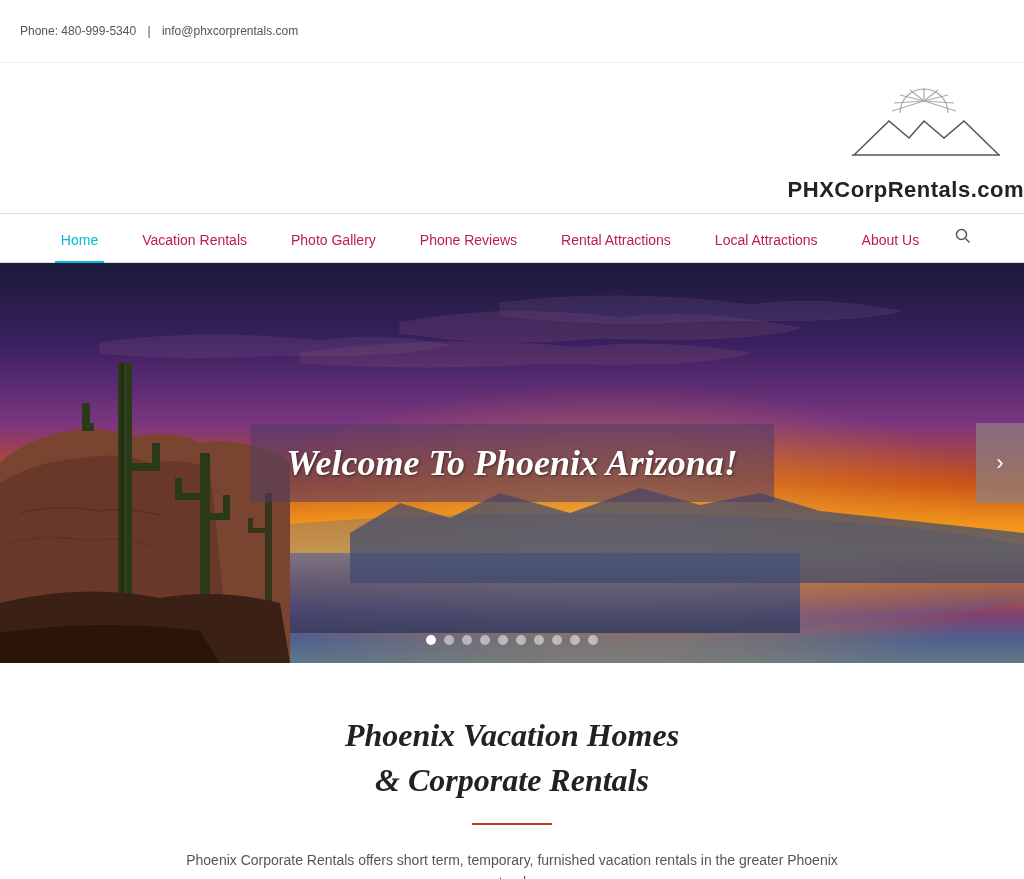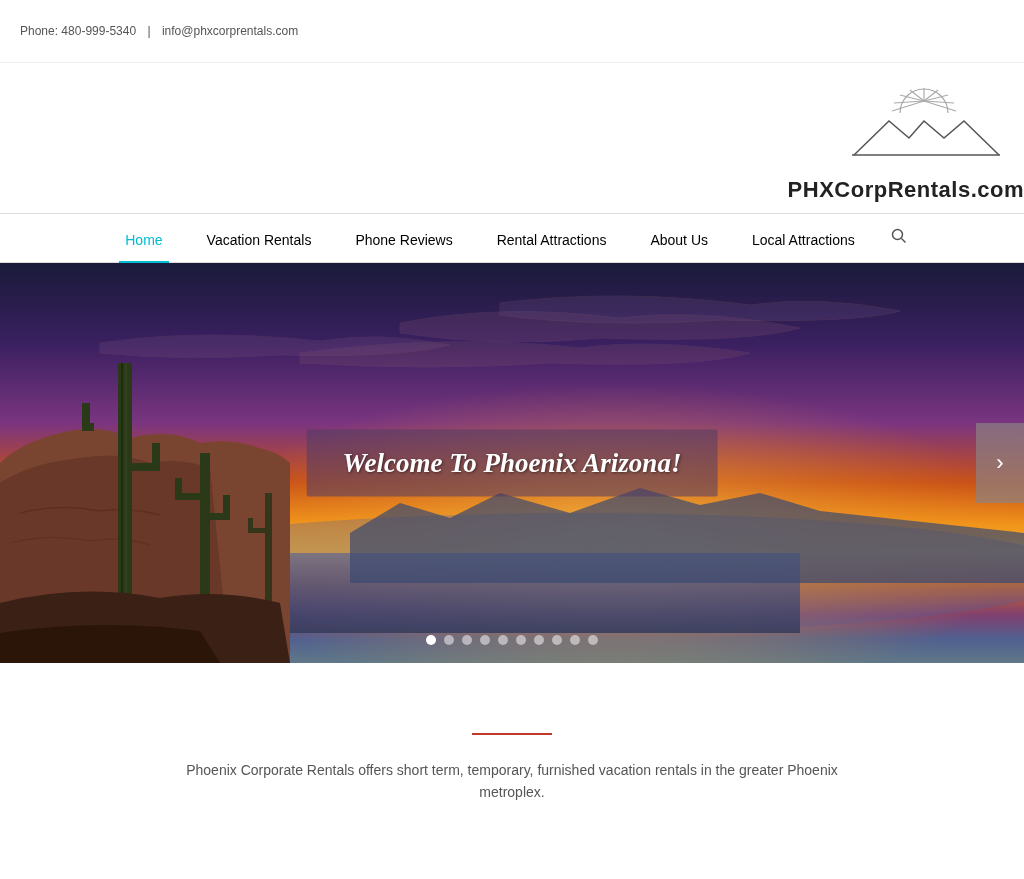--- a/index.html
+++ b/index.html
@@ -32,21 +32,21 @@
       border-bottom: 1px solid #ddd;
       display: flex;
       align-items: flex-end;
       justify-content: center;
       padding: 0 20px;
       gap: 8px;
     }
     .nav-item {
       padding: 14px 18px;
       font-size: 14px;
-      color: #000000;
+      color: #be185d;
       cursor: pointer;
       position: relative;
       white-space: nowrap;
     }
     .nav-item.active {
       color: #00bcd4;
     }
     .nav-item.active::after {
       content: '';
       position: absolute;
@@ -99,21 +99,21 @@
       left: 50%;
       transform: translate(-50%, -50%);
       background: rgba(80, 60, 100, 0.55);
       padding: 18px 36px;
       border-radius: 2px;
     }
     .slide-caption-text {
       color: #fff;
       font-family: 'Georgia', serif;
       font-style: italic;
-      font-size: 27px;
+      font-size: 36px;
       font-weight: bold;
       white-space: nowrap;
       text-shadow: 1px 1px 3px rgba(0,0,0,0.5);
     }
 
     
     .slider-next {
       position: absolute;
       right: 0;
       top: 50%;
@@ -210,24 +210,25 @@
     <polyline points="30,72 65,38 85,55 100,38 120,55 140,38 175,72" stroke="#555" stroke-width="1.5" fill="none"></polyline>
 
     <line x1="28" y1="72" x2="176" y2="72" stroke="#555" stroke-width="1.5"></line>
   </svg>
   <div class="logo-text">PHXCorpRentals.com</div>
 </div>
 
 <nav>
   <div class="nav-item active">Home</div>
   <div class="nav-item">Vacation Rentals</div>
+  <div class="nav-item">Photo Gallery</div>
   <div class="nav-item">Phone Reviews</div>
   <div class="nav-item">Rental Attractions</div>
+  <div class="nav-item">Local Attractions</div>
   <div class="nav-item">About Us</div>
-  <div class="nav-item">Local Attractions</div>
   <div class="search-icon-nav">
     <svg width="16" height="16" viewBox="0 0 16 16" fill="none" xmlns="http://www.w3.org/2000/svg">
       <circle cx="6.5" cy="6.5" r="5" stroke="#555" stroke-width="1.5"></circle>
       <line x1="10.5" y1="10.5" x2="14.5" y2="14.5" stroke="#555" stroke-width="1.5"></line>
     </svg>
   </div>
 </nav>
 
 <div class="slider-container">
 
@@ -333,15 +334,19 @@
     <div class="dot"></div>
     <div class="dot"></div>
     <div class="dot"></div>
     <div class="dot"></div>
     <div class="dot"></div>
     <div class="dot"></div>
   </div>
 </div>
 
 <div class="content-section">
+  <div class="section-title">
+    <span>Phoenix Vacation Homes</span><br>
+    <span>&amp; Corporate Rentals</span>
+  </div>
   <div class="section-divider"></div>
   <p class="section-description">Phoenix Corporate Rentals offers short term, temporary, furnished vacation rentals in the greater Phoenix metroplex.</p>
 </div>
 
 </body></html>

